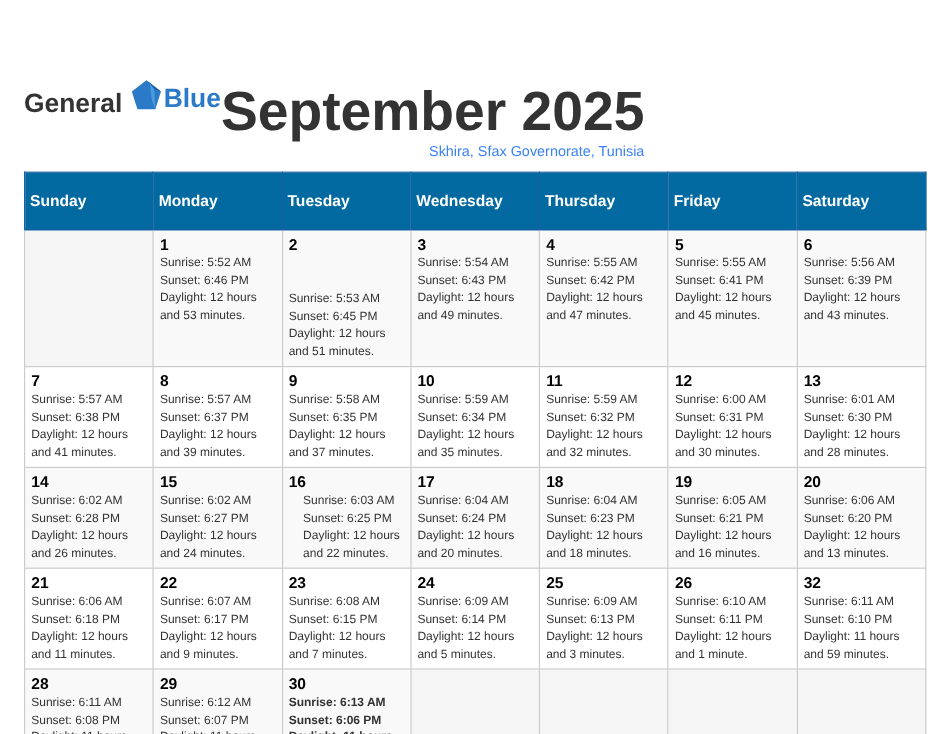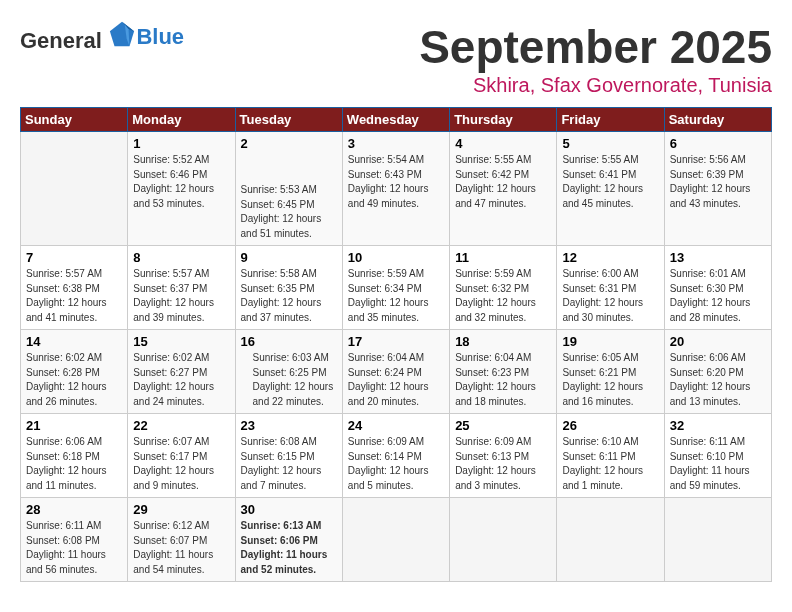--- a/index.html
+++ b/index.html
@@ -5,23 +5,23 @@
     * { box-sizing: border-box; margin: 0; padding: 0; }
     body {
       font-family: Arial, sans-serif;
       background: #fff;
       width: 792px;
       min-height: 612px;
       padding: 20px;
     }
     .header {
       display: flex;
-      justify-content: space-between;
       align-items: flex-start;
       margin-bottom: 10px;
+      margin-top: 45px;
     }
     .logo {
       display: flex;
       align-items: center;
     }
     .logo-text-general {
       font-size: 22px;
       font-weight: bold;
       color: #333;
     }
@@ -37,32 +37,32 @@
     }
     .title-block {
       text-align: right;
     }
     .month-title {
       font-size: 46px;
       font-weight: bold;
       color: #333;
     }
     .location-title {
-      font-size: 20px;
-      color: #be185d;
+      font-size: 12px;
+      color: #3b82f6;
     }
     table {
       width: 100%;
       border-collapse: collapse;
       font-size: 11px;
     }
     thead tr th {
-      background-color: #7f1d1d;
+      background-color: #0369a1;
       color: #fff;
-      padding: 4px 4px;
+      padding: 16px 4px;
       text-align: left;
       font-size: 13px;
       font-weight: bold;
       border: 1px solid #1a5fa0;
     }
     tbody tr td {
       border: 1px solid #ccc;
       vertical-align: top;
       padding: 4px 5px;
       height: 80px;

